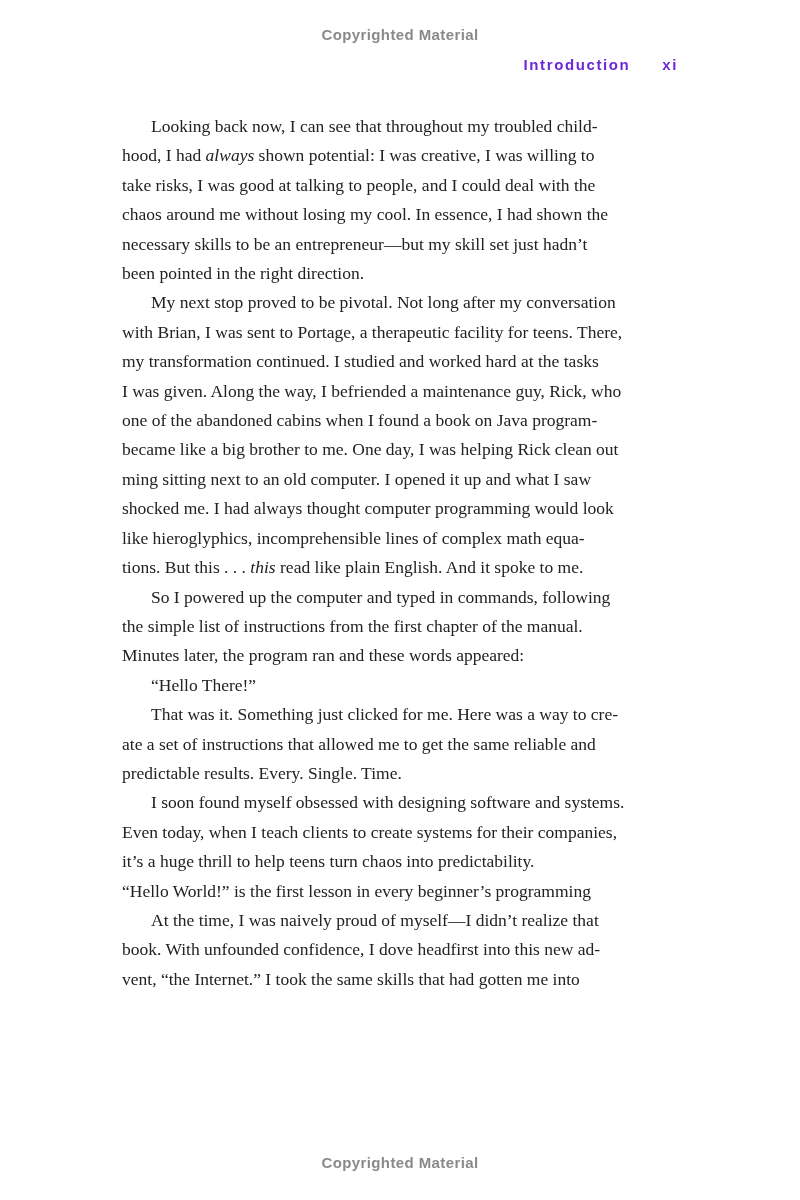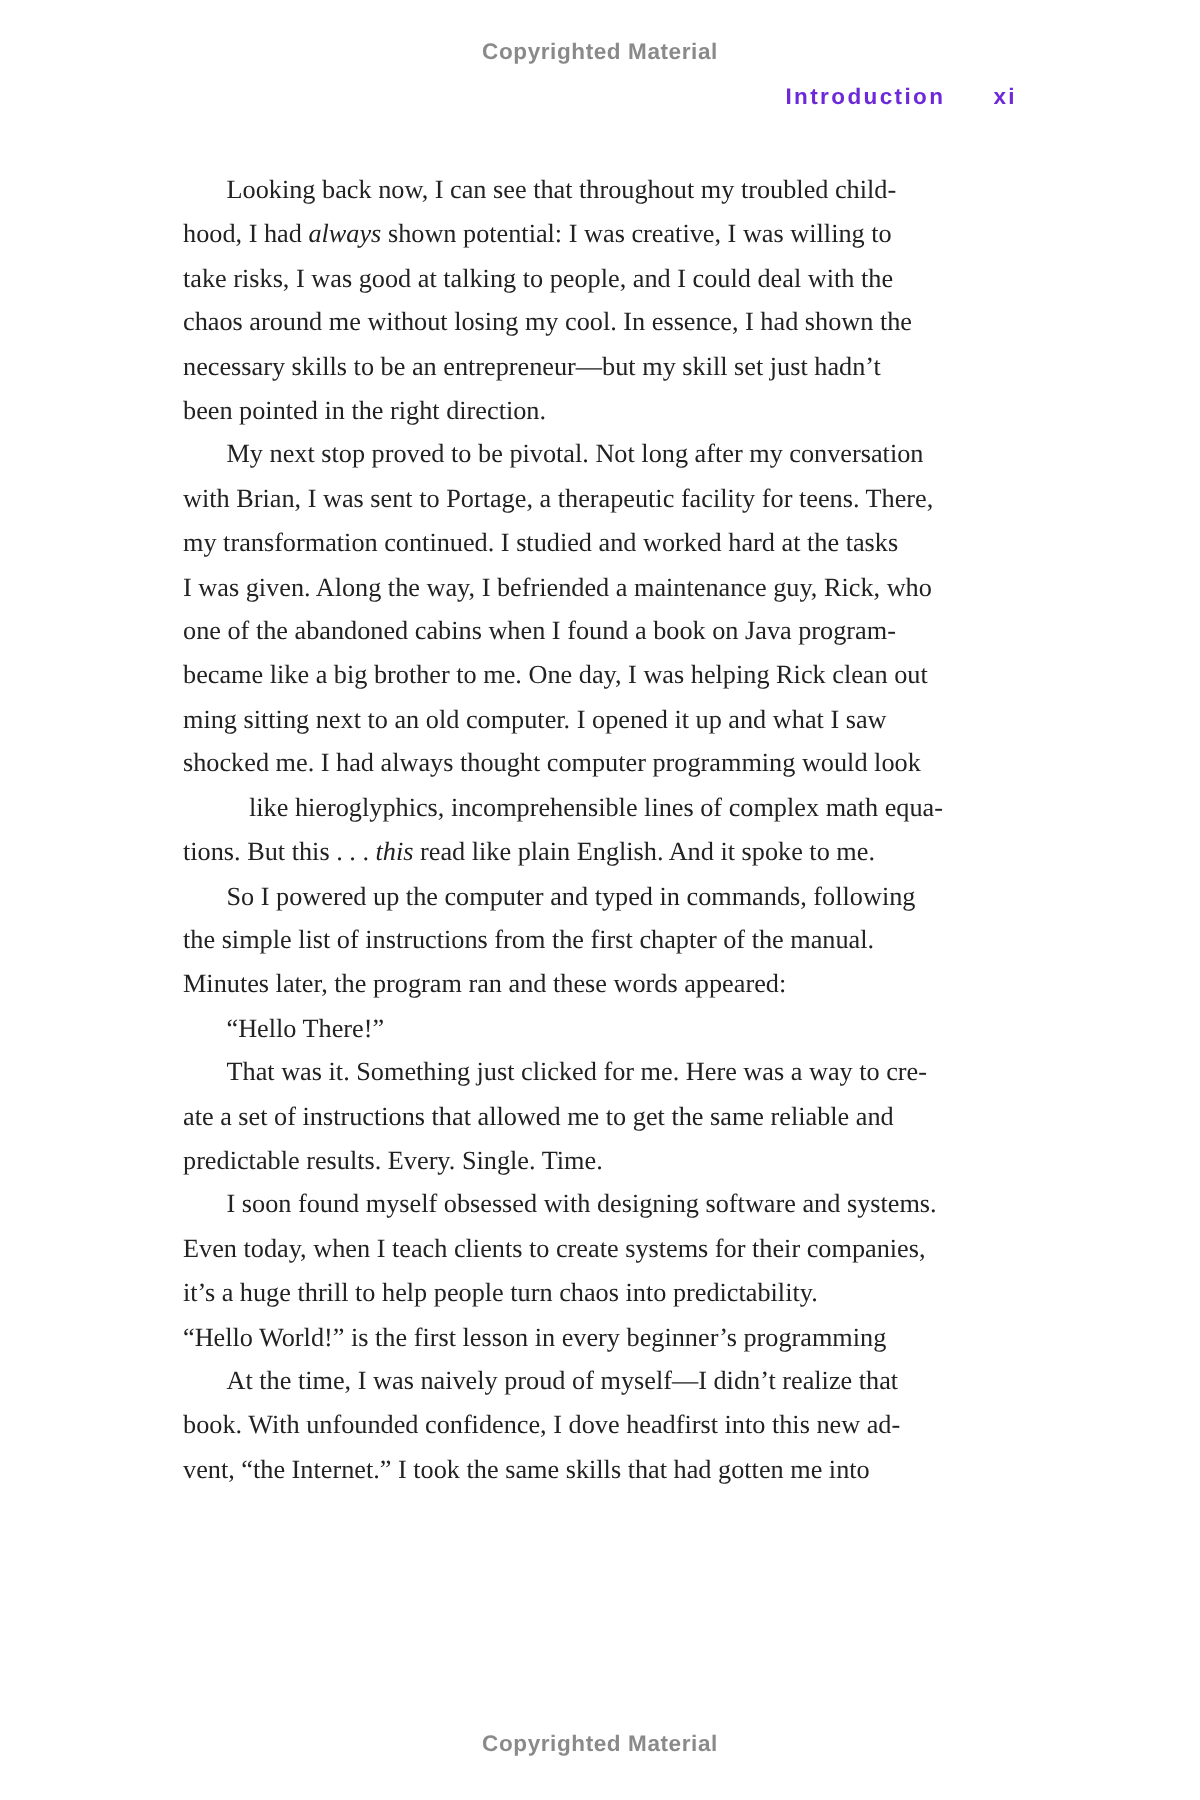--- a/index.html
+++ b/index.html
@@ -81,40 +81,40 @@
       </div>
       <div class="para">
         <div class="line indent" style="word-spacing: 0px;">My next stop proved to be pivotal. Not long after my conversation</div>
         <div class="line" style="word-spacing: 0px;">with Brian, I was sent to Portage, a therapeutic facility for teens. There,</div>
         <div class="line" style="word-spacing: 0px;">my transformation continued. I studied and worked hard at the tasks</div>
         <div class="line" style="word-spacing: 0px;">I was given. Along the way, I befriended a maintenance guy, Rick, who</div>
         <div class="line" style="word-spacing: 0px;">one of the abandoned cabins when I found a book on Java program-</div>
         <div class="line" style="word-spacing: 0px;">became like a big brother to me. One day, I was helping Rick clean out</div>
         <div class="line" style="word-spacing: 0px;">ming sitting next to an old computer. I opened it up and what I saw</div>
         <div class="line" style="word-spacing: 0px;">shocked me. I had always thought computer programming would look</div>
-        <div class="line" style="word-spacing: 0px; margin-left: 44px;">like hieroglyphics, incomprehensible lines of complex math equa-</div>
+        <div class="line" style="word-spacing: 0px;">like hieroglyphics, incomprehensible lines of complex math equa-</div>
         <div class="line">tions. But this . . . <i>this</i> read like plain English. And it spoke to me.</div>
       </div>
       <div class="para">
         <div class="line indent" style="word-spacing: 0px;">So I powered up the computer and typed in commands, following</div>
         <div class="line" style="word-spacing: 0px;">the simple list of instructions from the first chapter of the manual.</div>
         <div class="line">Minutes later, the program ran and these words appeared:</div>
       </div>
       <div class="para">
         <div class="line indent">“Hello There!”</div>
       </div>
       <div class="para">
         <div class="line indent" style="word-spacing: 0px;">That was it. Something just clicked for me. Here was a way to cre-</div>
         <div class="line" style="word-spacing: 0px;">ate a set of instructions that allowed me to get the same reliable and</div>
         <div class="line">predictable results. Every. Single. Time.</div>
       </div>
       <div class="para">
         <div class="line indent" style="word-spacing: 0px;">I soon found myself obsessed with designing software and systems.</div>
         <div class="line" style="word-spacing: 0px;">Even today, when I teach clients to create systems for their companies,</div>
-        <div class="line">it’s a huge thrill to help people turn chaos into predictability.</div>
+        <div class="line">it’s a huge thrill to help teens turn chaos into predictability.</div>
       </div>
       <div class="para">
         <div class="line" style="word-spacing: 0px;">“Hello World!” is the first lesson in every beginner’s programming</div>
         <div class="line indent" style="word-spacing: 0px;">At the time, I was naively proud of myself—I didn’t realize that</div>
         <div class="line" style="word-spacing: 0px;">book. With unfounded confidence, I dove headfirst into this new ad-</div>
         <div class="line" style="word-spacing: 0px;">vent, “the Internet.” I took the same skills that had gotten me into</div>
       </div>
     </div>
 
   <div class="notice bottom">Copyrighted Material</div>

